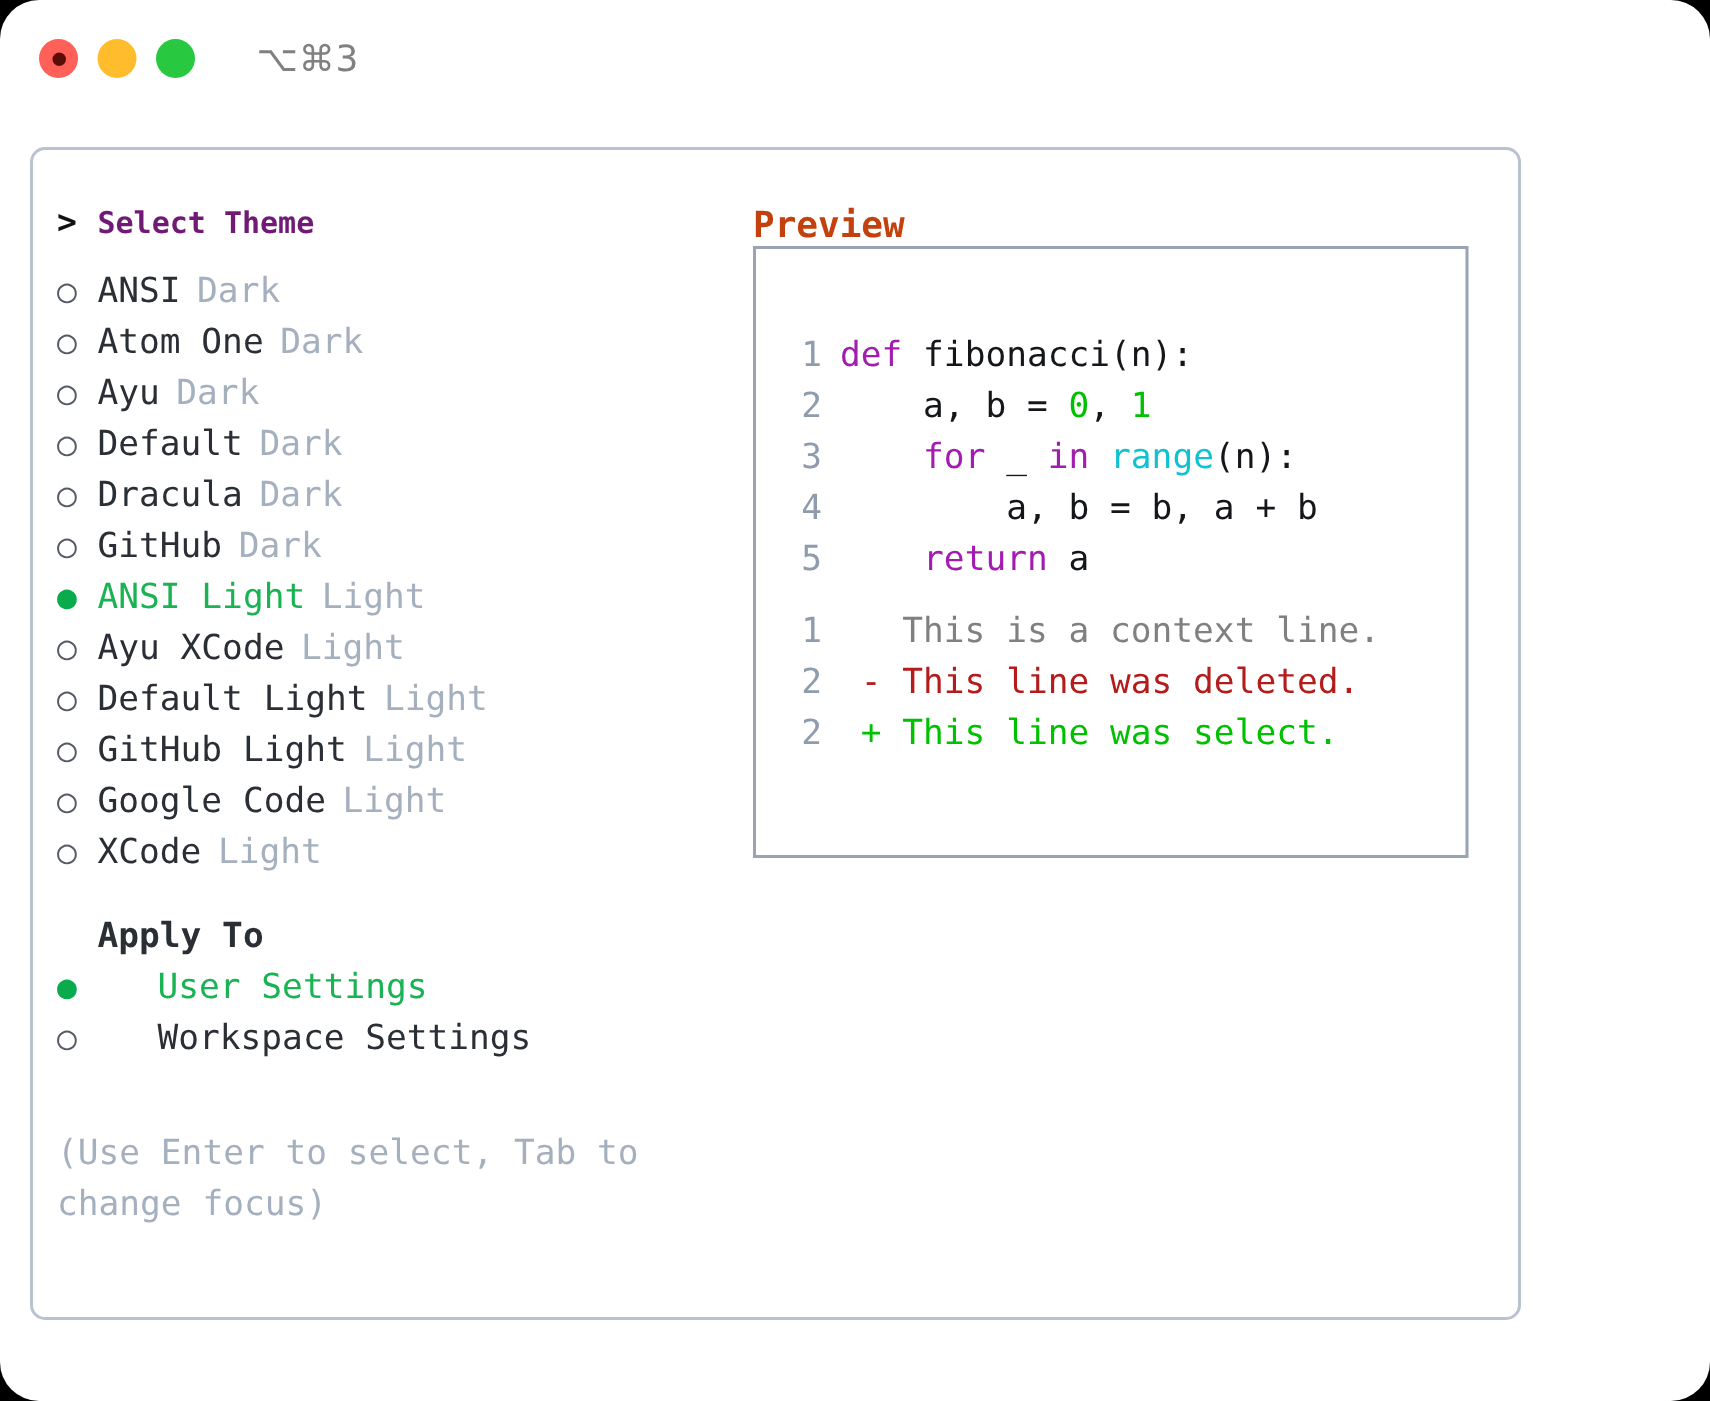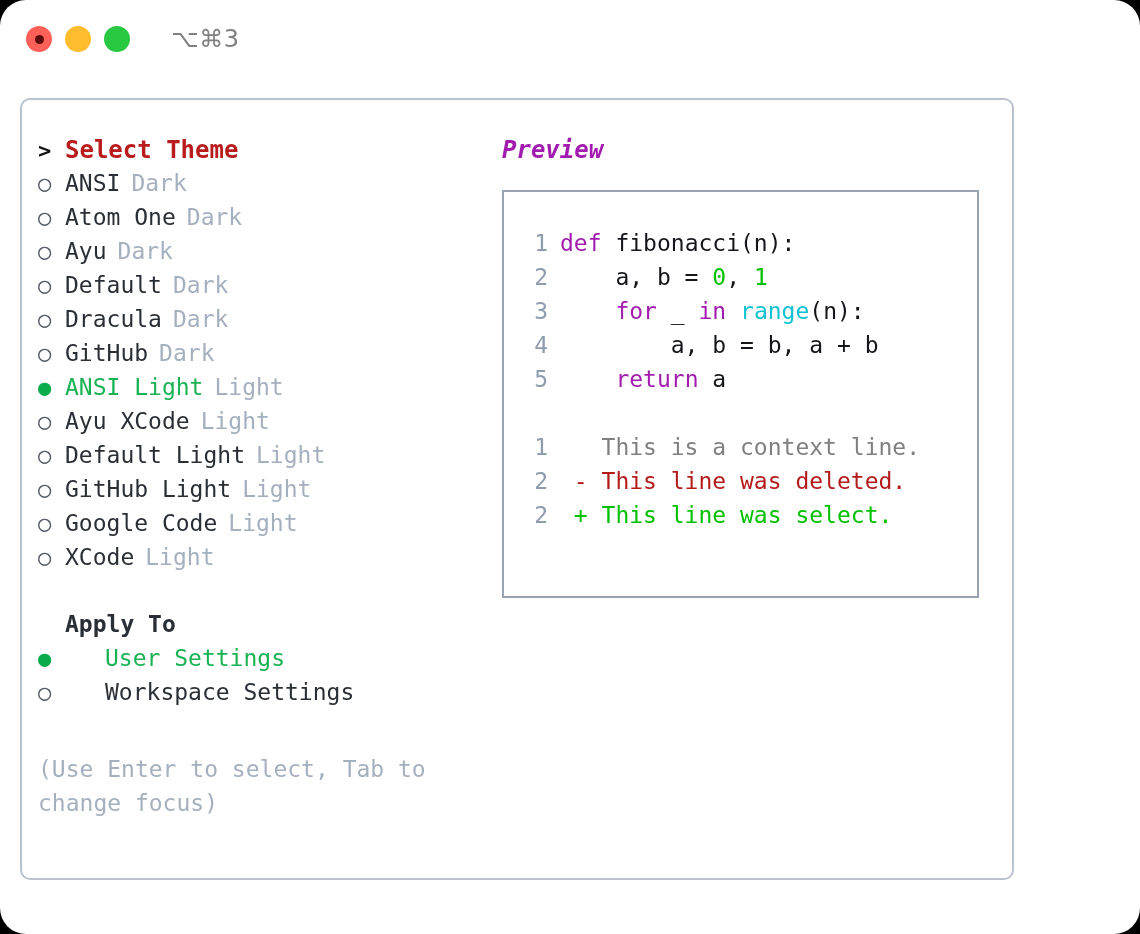--- a/index.html
+++ b/index.html
@@ -79,25 +79,25 @@
   .marker {
     display: inline-block;
     width: 27px;
     flex: 0 0 27px;
     color: #555b66;
     font-size: 22px;
   }
   .marker.sel { color: #0aab4d; }
   .marker.caret { color: #111111; font-weight: bold; }
   .heading-text {
-    color: #b91c1c;
+    color: #701a75;
     font-weight: bold;
-    font-size: 24px;
-  }
-  .theme-name { color: #2a2e35; }
+    font-size: 20px;
+  }
+  .theme-name { color: #2a2e35; margin-top: 11px; }
   .theme-name.selected { color: #19b354; }
   .theme-kind { color: #a5b0bf; margin-left: 11px; }
   .sub-heading { color: #2a2e35; font-size: 23px; font-weight: bold; }
   .apply-name { color: #2a2e35; margin-left: 40px; }
   .apply-name.selected { color: #19b354; }
   .spacer-md { height: 33px; }
 
   .hint {
     margin-top: 39px;
     color: #a5b0bf;
@@ -106,25 +106,23 @@
     width: 420px;
   }
 
   
   .right-col {
     position: absolute;
     left: 480px; top: 36px;
     width: 490px;
   }
   .preview-title {
-    color: #a21caf;
+    color: #c2410c;
     font-weight: bold;
     font-size: 24px;
-    margin-bottom: 26px;
-    font-style: italic;
   }
   .preview-box {
     width: 477px;
     height: 408px;
     border: 2px solid #98a4b4;
     background: #ffffff;
     padding: 38px 0 0 14px;
   }
   .code-line {
     display: flex;
@@ -137,21 +135,21 @@
     display: inline-block;
     width: 30px;
     flex: 0 0 30px;
     text-align: right;
     color: #8e9cae;
     margin-right: 12px;
   }
   .tok-kw   { color: #a21caf; }
   .tok-num  { color: #00c100; }
   .tok-fn   { color: #0fc2d2; text-align: right; }
-  .tok-id   { color: #14161a; }
+  .tok-id   { color: #14161a; margin-top: 20px; }
   .tok-ctx  { color: #808080; }
   .tok-del  { color: #b41c1c; }
   .tok-add  { color: #00c100; }
   .blank-line { height: 34px; }
 </style>
 </head>
 <body>
 
 <div class="screen">
 

